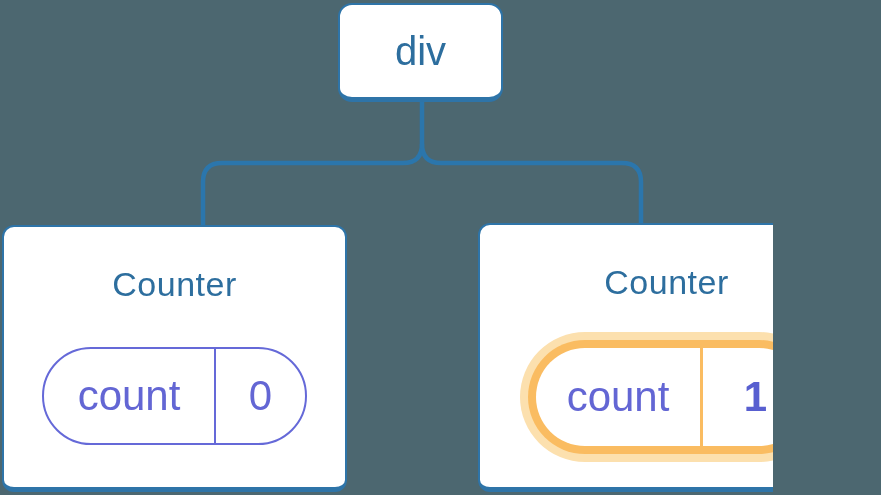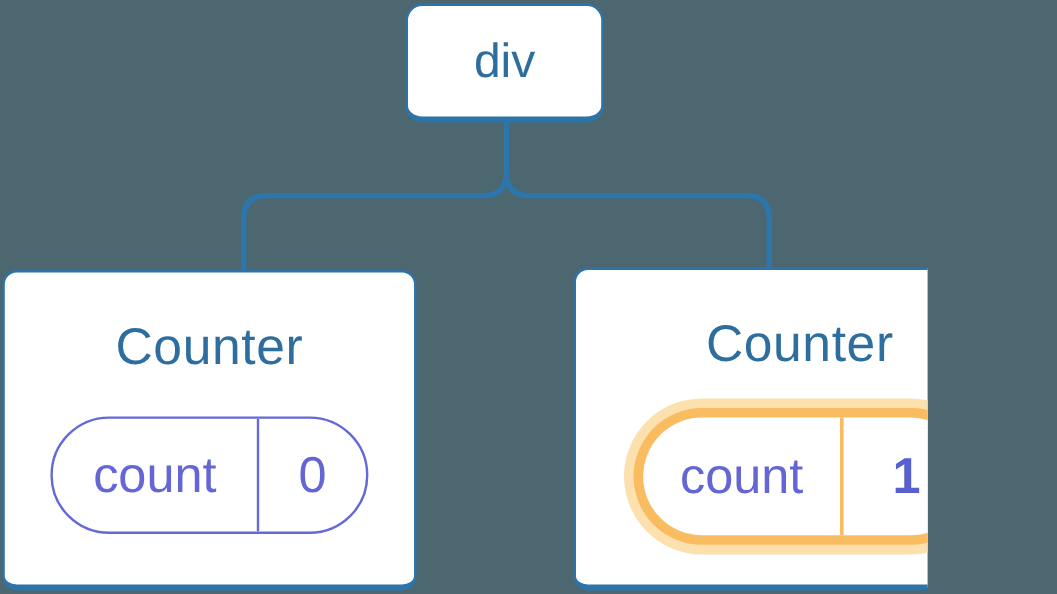--- a/index.html
+++ b/index.html
@@ -54,21 +54,21 @@
     z-index: 1;
   }
   .card-left  { left: 2px;   top: 225px; width: 345px; height: 267px; }
   .card-right { left: 478px; top: 223px; width: 377px; height: 269px; }
 
   .card-title {
     position: absolute;
     top: 38px; left: 0; right: 0;
     text-align: center;
     color: var(--text-blue, #2D6E9E);
-    font-size: 43px;
+    font-size: 34px;
     font-weight: 500;
     letter-spacing: 0.5px;
   }
 
   
   .pill {
     position: absolute;
     left: 38px; top: 120px;
     width: 265px; height: 98px;
     background: var(--card-background, #fff);

